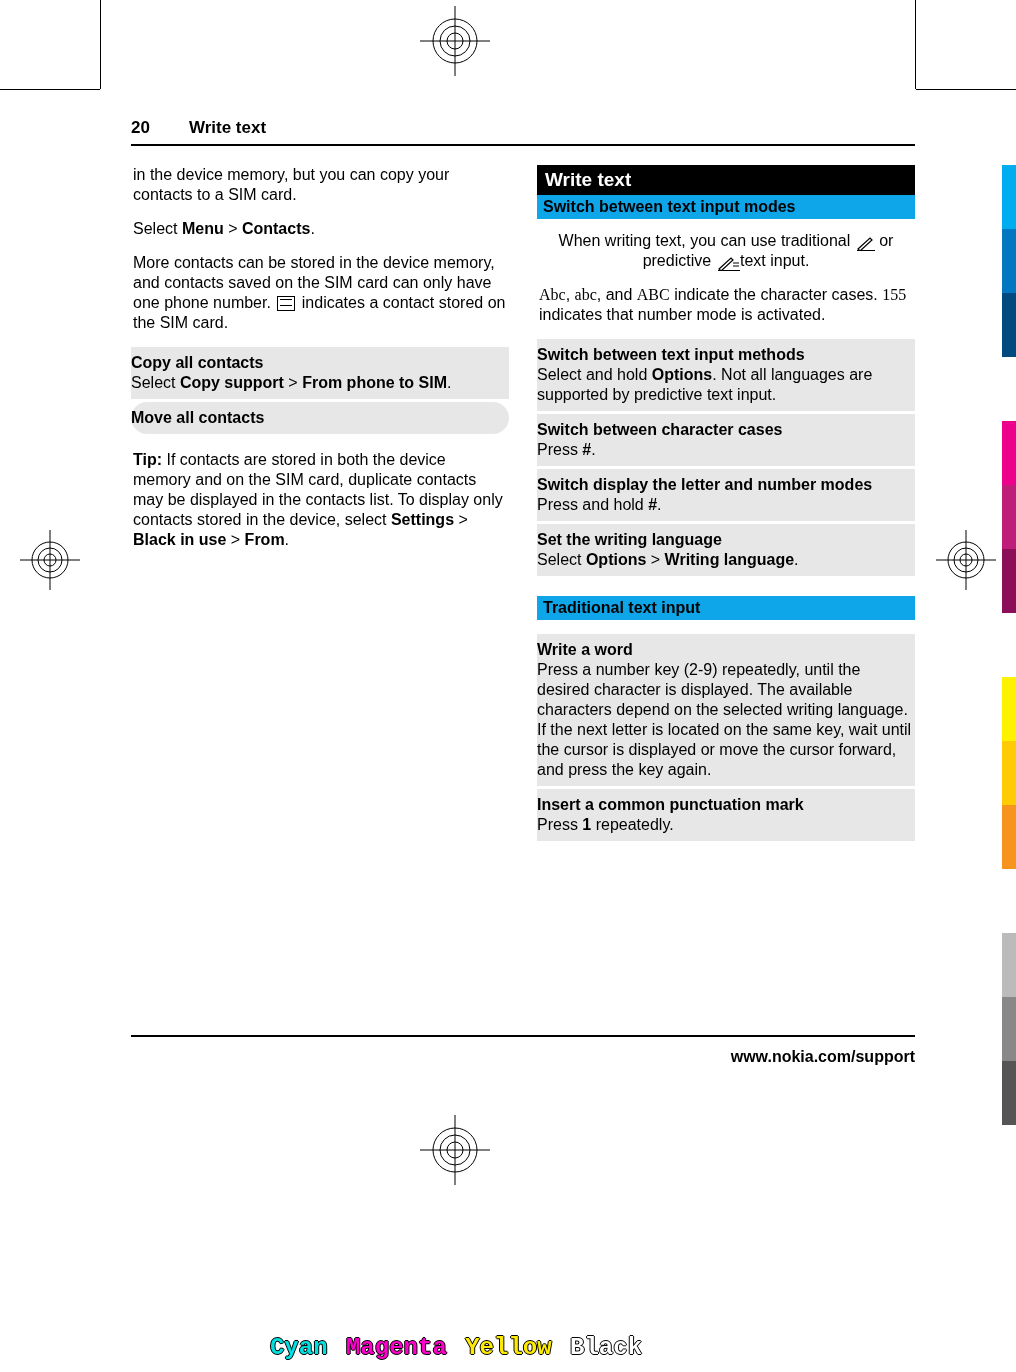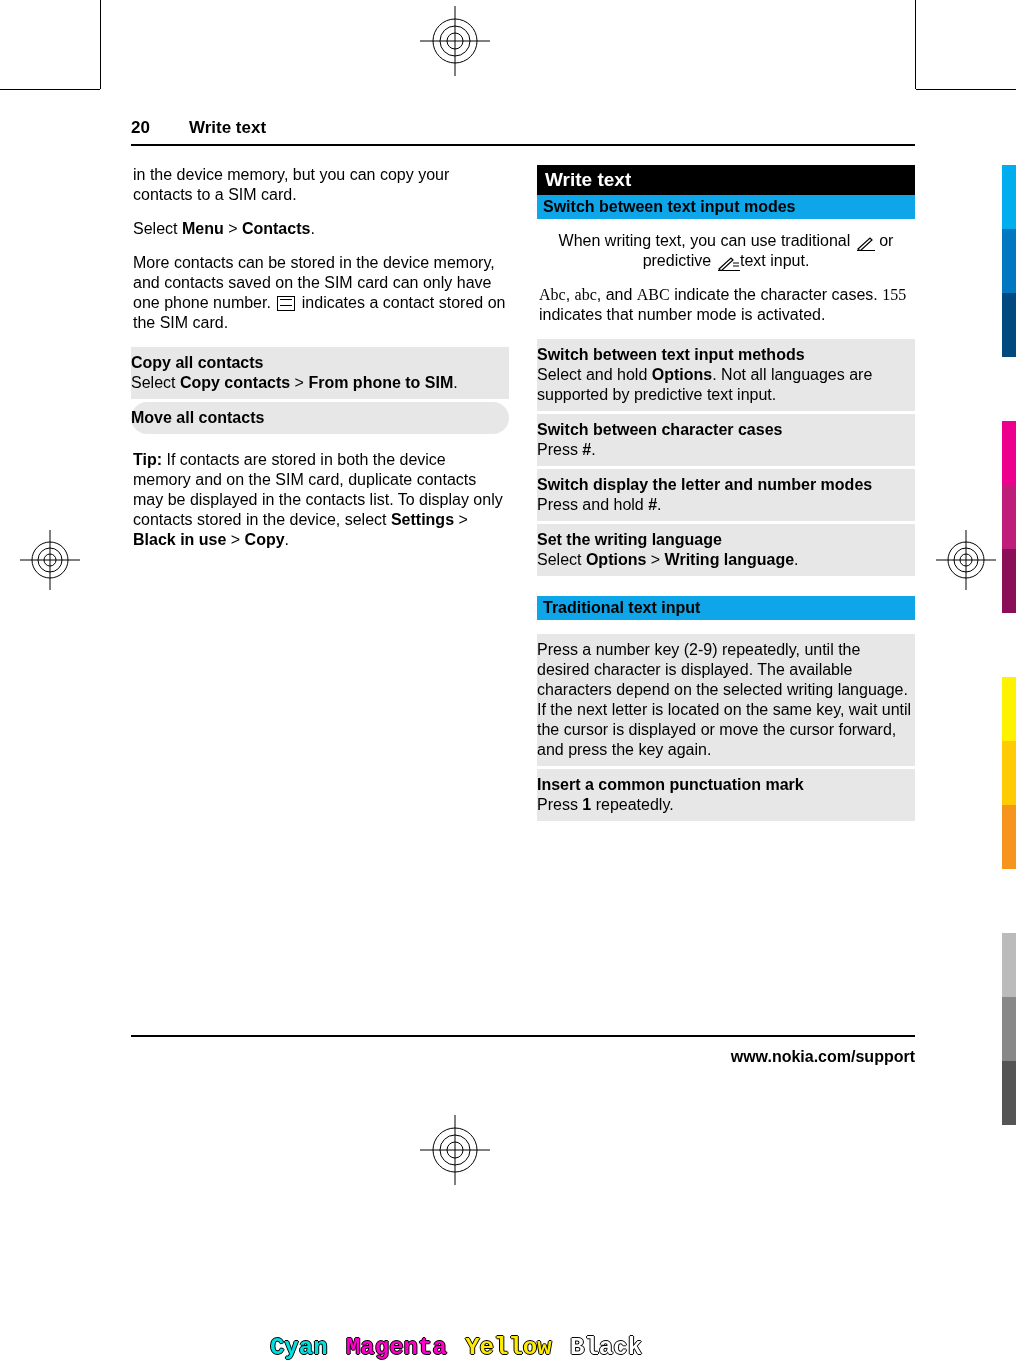--- a/index.html
+++ b/index.html
@@ -158,30 +158,30 @@
       <p class="para">
         <span>Select </span><span class="bold">Menu</span><span> &gt; </span><span class="bold">Contacts</span><span>.</span>
       </p>
       <p class="para">
         <span>More contacts can be stored in the device memory, and contacts saved on the SIM card can only have one phone number. </span><span class="icon-box"></span><span> indicates a contact stored on the SIM card.</span>
       </p>
 
       <div class="block-grey">
         <div class="hd">Copy all contacts</div>
         <div>
-          <span>Select </span><span class="bold">Copy contacts</span><span> &gt; </span><span class="bold">From phone to SIM</span><span>.</span>
+          <span>Select </span><span class="bold">Copy support</span><span> &gt; </span><span class="bold">From phone to SIM</span><span>.</span>
         </div>
       </div>
       <div class="block-sep"></div>
       <div class="block-grey" style="margin-bottom:16px;border-radius:16px;">
         <div class="hd">Move all contacts</div>
       </div>
 
       <p class="para">
-        <span class="bold">Tip: </span><span>If contacts are stored in both the device memory and on the SIM card, duplicate contacts may be displayed in the contacts list. To display only contacts stored in the device, select </span><span class="bold">Settings</span><span> &gt; </span><span class="bold">Black in use</span><span> &gt; </span><span class="bold">Copy</span><span>.</span>
+        <span class="bold">Tip: </span><span>If contacts are stored in both the device memory and on the SIM card, duplicate contacts may be displayed in the contacts list. To display only contacts stored in the device, select </span><span class="bold">Settings</span><span> &gt; </span><span class="bold">Black in use</span><span> &gt; </span><span class="bold">From</span><span>.</span>
       </p>
     </div>
 
     <div class="col">
       <div class="section-black">Write text</div>
       <div class="section-grey-heading">Switch between text input modes</div>
       <p class="para" style="margin-top:12px;text-align:center;">
         <span>When writing text, you can use traditional </span>
         <span class="pencil">
           <svg width="18" height="14" viewBox="0 0 18 14">
@@ -228,20 +228,21 @@
       <div class="block-grey" style="margin-bottom:20px;">
         <div class="hd">Set the writing language</div>
         <div>
           <span>Select </span><span class="bold">Options</span><span> &gt; </span><span class="bold">Writing language</span><span>.</span>
         </div>
       </div>
 
       <div class="section-grey-heading" style="margin-bottom:14px;">Traditional text input</div>
 
       <div class="block-grey">
+        <div class="hd">Write a word</div>
         <div>Press a number key (2-9) repeatedly, until the desired character is displayed. The available characters depend on the selected writing language. If the next letter is located on the same key, wait until the cursor is displayed or move the cursor forward, and press the key again.</div>
       </div>
       <div class="block-sep"></div>
       <div class="block-grey">
         <div class="hd">Insert a common punctuation mark</div>
         <div>
           <span>Press </span><span class="bold">1</span><span> repeatedly.</span>
         </div>
       </div>
     </div>

